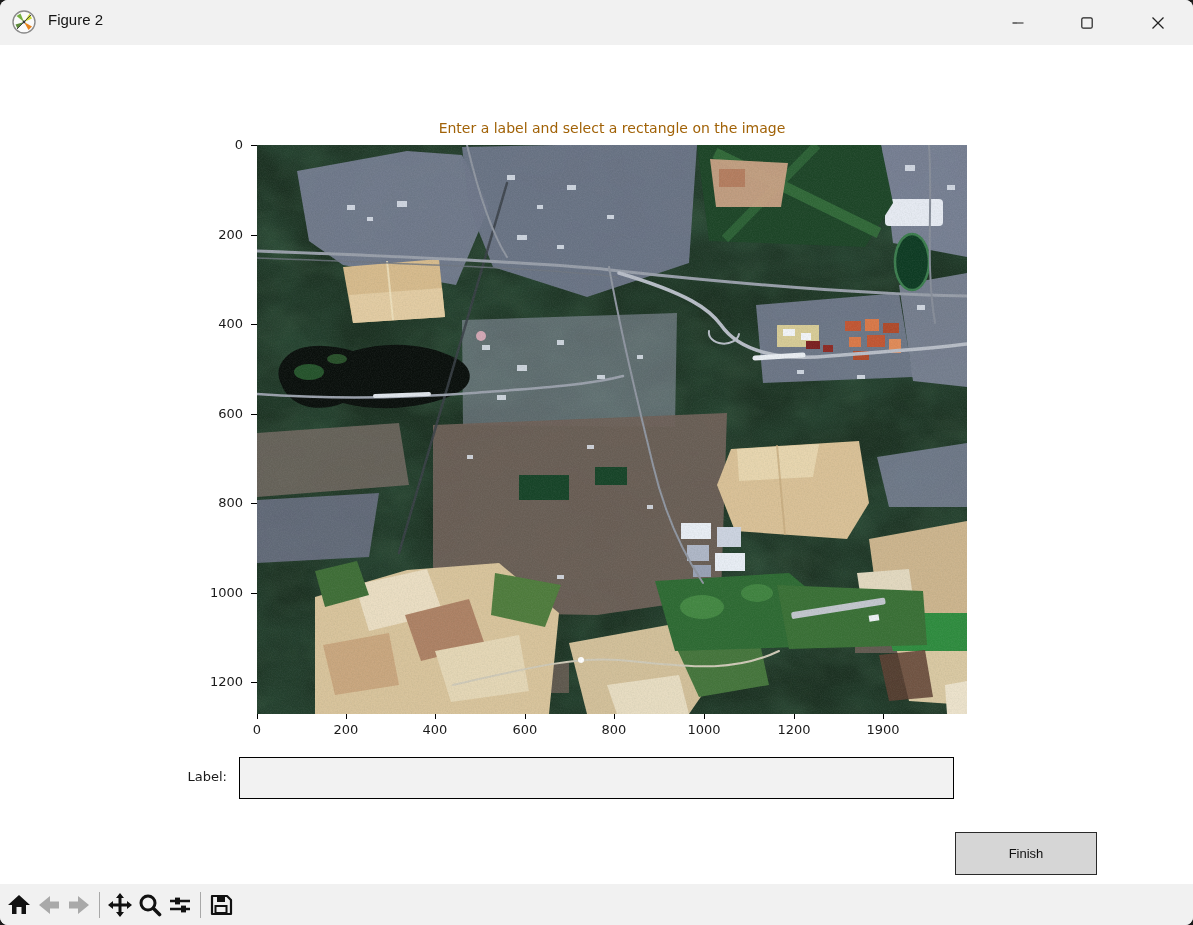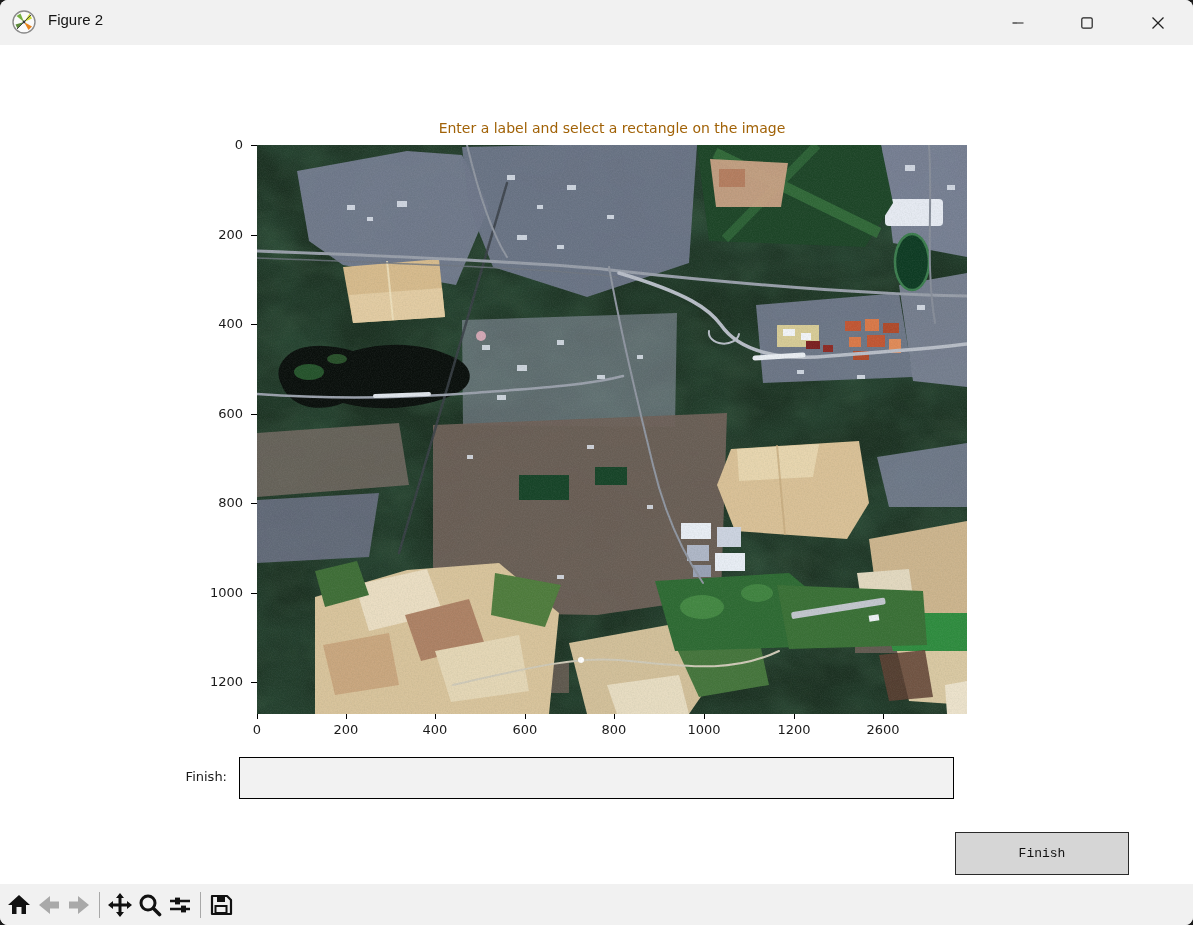--- a/index.html
+++ b/index.html
@@ -23,22 +23,22 @@
   .ymark{width:6px;height:1.2px;left:251px;}
   .xmark{width:1.2px;height:5px;top:714px;}
   .ylab{position:absolute;left:158px;width:85px;text-align:right;font-size:13px;
         transform:translateY(-8px);}
   .xlab{position:absolute;top:722px;width:60px;text-align:center;font-size:13px;}
   
   .label-caption{position:absolute;left:118px;top:769px;width:109px;text-align:right;font-size:13px;}
   .label-input{position:absolute;left:239px;top:757px;width:715px;height:42px;background:#f2f2f2;
                border:1.5px solid #000;box-sizing:border-box;font-family:"DejaVu Sans",sans-serif;
                font-size:14px;padding:0 8px;outline:none;border-radius:0;}
-  .finish-btn{position:absolute;left:955px;top:832px;width:174px;height:43px;background:#d6d6d6;
-              border:1px solid #2a2a2a;box-sizing:border-box;font-family:Liberation Mono, monospace;
+  .finish-btn{position:absolute;left:955px;top:832px;width:142px;height:43px;background:#d6d6d6;
+              border:1px solid #2a2a2a;box-sizing:border-box;font-family:Liberation Sans, sans-serif;
               font-size:13px;color:#111;display:flex;align-items:center;justify-content:center;
               cursor:pointer;padding:4px;}
   
   .toolbar{position:absolute;left:0;top:884px;width:100%;height:41px;background:#f1f1f1;
            display:flex;align-items:center;padding-left:4px;box-sizing:border-box;}
   .tb-btn{width:30px;height:32px;display:flex;align-items:center;justify-content:center;
           cursor:pointer;border-radius:3px;}
   .tb-btn.disabled{cursor:default;}
   .tb-sep{width:1px;height:26px;background:#a8a8a8;margin:0 5px;}
 </style>
@@ -104,21 +104,21 @@
     <div class="tickmark xmark" style="left:704px"></div>
     <div class="tickmark xmark" style="left:794px"></div>
     <div class="tickmark xmark" style="left:883px"></div>
     <div class="xlab" style="left:227px">0</div>
     <div class="xlab" style="left:316px">200</div>
     <div class="xlab" style="left:405px">400</div>
     <div class="xlab" style="left:495px">600</div>
     <div class="xlab" style="left:584px">800</div>
     <div class="xlab" style="left:674px">1000</div>
     <div class="xlab" style="left:764px">1200</div>
-    <div class="xlab" style="left:853px">2600</div>
+    <div class="xlab" style="left:853px">1900</div>
   </div>
 
   <div class="axes">
     <svg viewBox="0 0 710 569" width="710" height="569" preserveAspectRatio="none">
       <defs>
         <filter id="fBlotch" x="0" y="0" width="100%" height="100%">
           <feTurbulence type="fractalNoise" baseFrequency="0.012 0.016" numOctaves="4" seed="7" stitchTiles="stitch"></feTurbulence>
           <feColorMatrix type="matrix" values="0 0 0 0 0.04  0 0 0 0 0.13  0 0 0 0 0.07  0 0 0 0.9 -0.25"></feColorMatrix>
         </filter>
         <filter id="fBlotchL" x="0" y="0" width="100%" height="100%">
@@ -273,21 +273,21 @@
           <rect x="300" y="430" width="7" height="4"></rect>
       </g>
 
       <g>
         <rect width="710" height="569" filter="url(#fGrainW)" opacity="0.2"></rect>
         <rect width="710" height="569" filter="url(#fGrainD)" opacity="0.2"></rect>
       </g>
     </svg>
   </div>
 
-  <div class="label-caption">Finish:</div>
+  <div class="label-caption">Label:</div>
   <input class="label-input" type="text" value="" style="">
 
   <button class="finish-btn">
     <span>Finish</span>
   </button>
 
   <div class="toolbar">
     <div class="tb-btn">
       <svg width="24" height="24" viewBox="0 0 24 24">
         <polygon points="12,2 23,12 19,12 19,21 14.5,21 14.5,14 9.5,14 9.5,21 5,21 5,12 1,12" fill="#111"></polygon>

